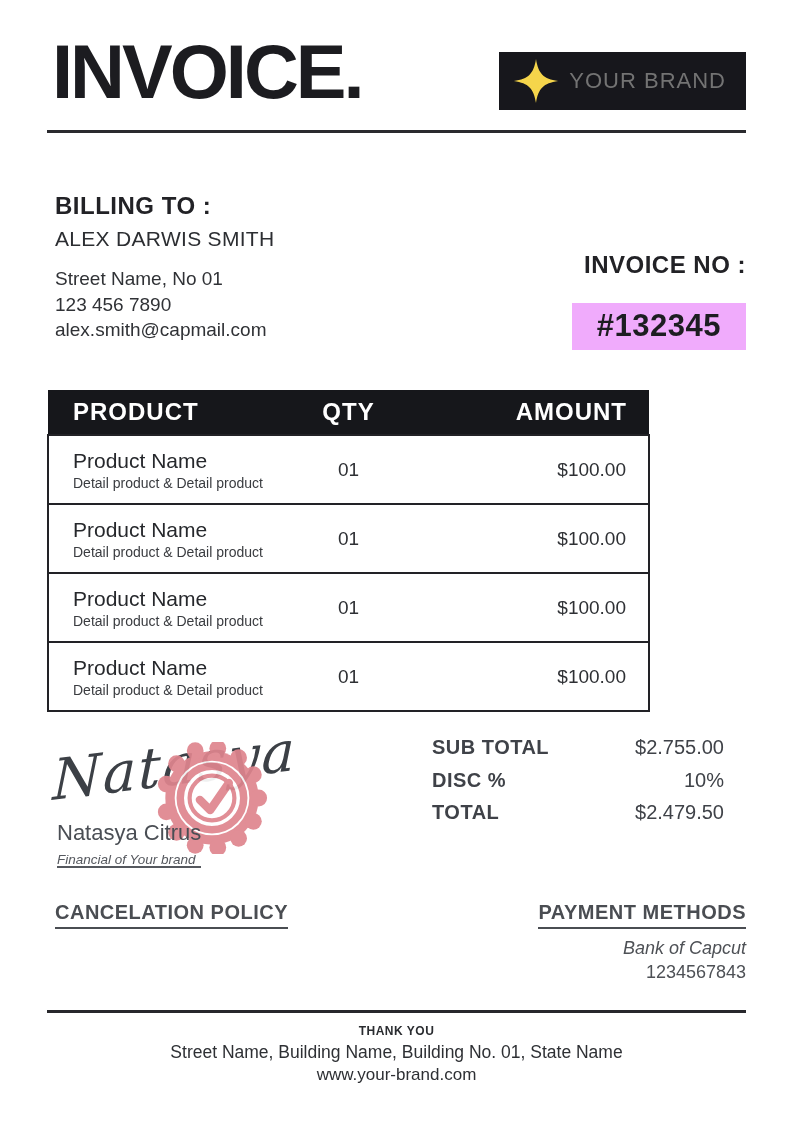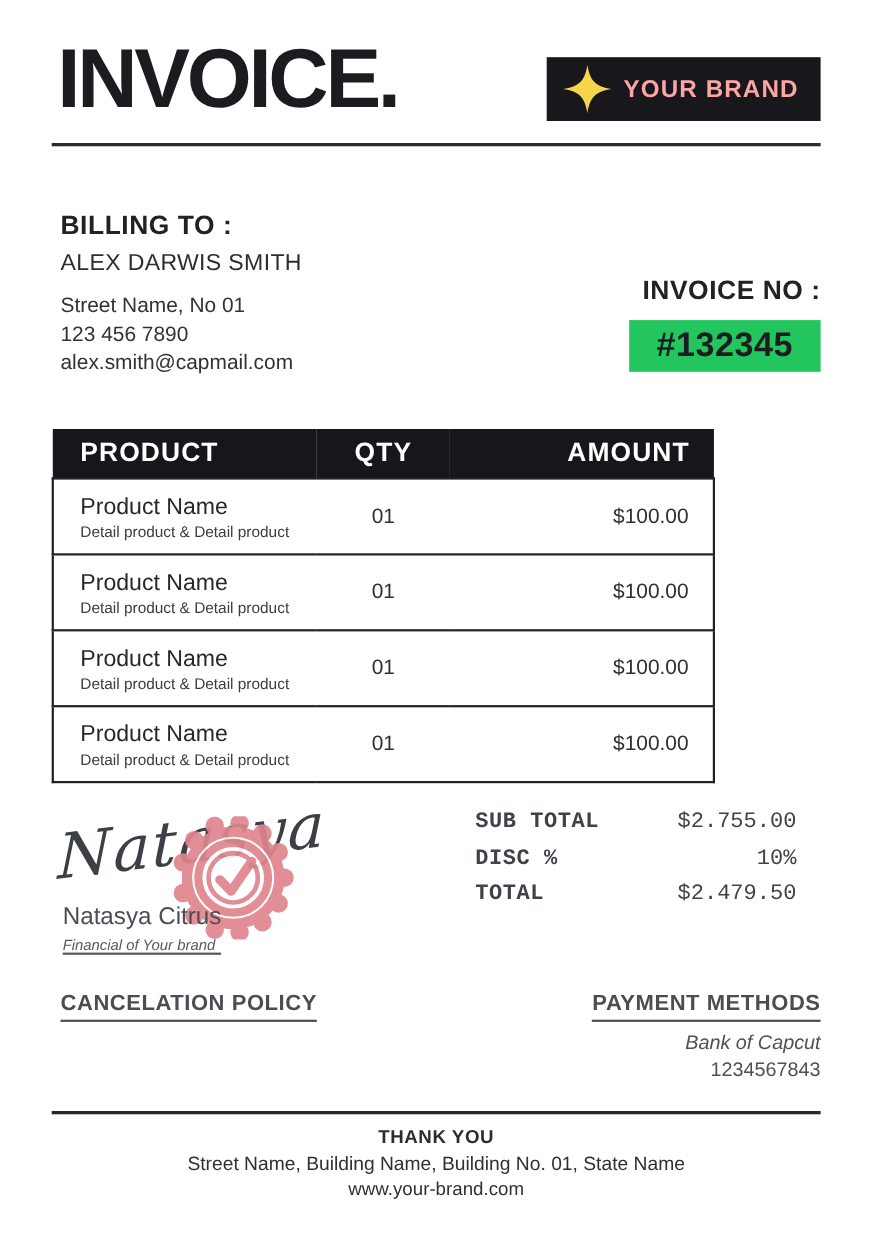--- a/index.html
+++ b/index.html
@@ -28,23 +28,23 @@
     right: 47px; top: 52px;
     height: 58px;
     background: #17171c;
     display: flex;
     align-items: center;
     gap: 10px;
     padding: 0 20px 0 14px;
   }
   .brand-badge .star { width: 46px; height: 46px; display: block; }
   .brand-name {
-    color: #fca5a5;
+    color: #737373;
     font-size: 22px;
-    font-weight: 700;
+    font-weight: 400;
     letter-spacing: 1px;
     white-space: nowrap;
   }
   .rule-top {
     position: absolute;
     left: 47px; right: 47px; top: 130px;
     height: 3px;
     background: #2a2a2e;
   }
 
@@ -52,22 +52,22 @@
   .billing { position: absolute; left: 55px; top: 192px; }
   .billing-heading { font-size: 24px; font-weight: 800; letter-spacing: 0.5px; color: #222226; }
   .billing-name { margin-top: 7px; font-size: 21px; color: #2c2e32; letter-spacing: 0.3px; }
   .billing-contact { margin-top: 15px; font-size: 19px; line-height: 25.5px; color: #303236; }
 
   
   .invoice-no { position: absolute; right: 47px; top: 251px; text-align: right; }
   .invoice-no-label { font-size: 24px; font-weight: 800; letter-spacing: 0.5px; color: #222226; }
   .invoice-no-value {
     display: inline-block;
-    margin-top: 12px;
-    background: #22c55e;
+    margin-top: 24px;
+    background: #f0abfc;
     padding: 5px 25px 6px 25px;
     font-size: 31px;
     font-weight: 600;
     letter-spacing: 0.5px;
     color: #1d1d21;
   }
 
   
   .items { position: absolute; left: 47px; top: 390px; width: 603px; border-collapse: collapse; table-layout: fixed; }
   .items col.c-product { width: 40%; }
@@ -93,21 +93,21 @@
   }
   .items tbody td:first-child { border-left: 2.5px solid #222226; padding-left: 24px; }
   .items tbody td:last-child { border-right: 2.5px solid #222226; }
   .cell-product { padding-left: 25px; }
   .product-name { font-size: 21px; color: #26282c; }
   .product-detail { font-size: 14px; color: #3a3c40; margin-top: 2px; white-space: nowrap; }
   .cell-qty { text-align: center; font-size: 19px; color: #2e3034; }
   .cell-amount { text-align: right; padding-right: 22px; font-size: 19px; color: #2e3034; }
 
   
-  .totals { position: absolute; left: 432px; top: 736px; width: 292px; font-family: Liberation Mono, monospace; }
+  .totals { position: absolute; left: 432px; top: 736px; width: 292px; }
   .totals-row { display: flex; justify-content: space-between; align-items: baseline; height: 32.5px; }
   .totals-label { font-size: 20px; font-weight: 700; letter-spacing: 0.5px; color: #3f4248; }
   .totals-value { font-size: 20px; color: #3f4248; }
 
   
   .signature-script {
     position: absolute;
     left: 52px; top: 748px;
     font-family: "DejaVu Serif", serif;
     font-style: italic;
@@ -149,21 +149,21 @@
     border-bottom: 2px solid #4a4d52;
   }
   .policy-text { margin-top: 8px; font-size: 15.5px; font-style: italic; line-height: 20px; color: #4e5156; }
   .payment { position: absolute; right: 47px; top: 901px; text-align: right; }
   .payment-bank { margin-top: 9px; font-size: 18px; font-style: italic; color: #4e5156; }
   .payment-account { margin-top: 3px; font-size: 18px; color: #4e5156; }
 
   
   .rule-bottom { position: absolute; left: 47px; right: 47px; top: 1010px; height: 3px; background: #28282c; }
   .footer { position: absolute; left: 0; right: 0; top: 1024px; text-align: center; }
-  .footer-thanks { font-size: 17px; font-weight: 800; letter-spacing: 0.5px; color: #2a2c30; }
+  .footer-thanks { font-size: 12px; font-weight: 800; letter-spacing: 0.5px; color: #2a2c30; }
   .footer-address { margin-top: 4px; font-size: 17.5px; color: #2e3034; }
   .footer-site { margin-top: 2px; font-size: 17px; color: #2e3034; }
 </style>
 </head>
 <body>
 
 <div class="page">
 
   <div class="invoice-title">INVOICE.</div>
   <div class="brand-badge">

